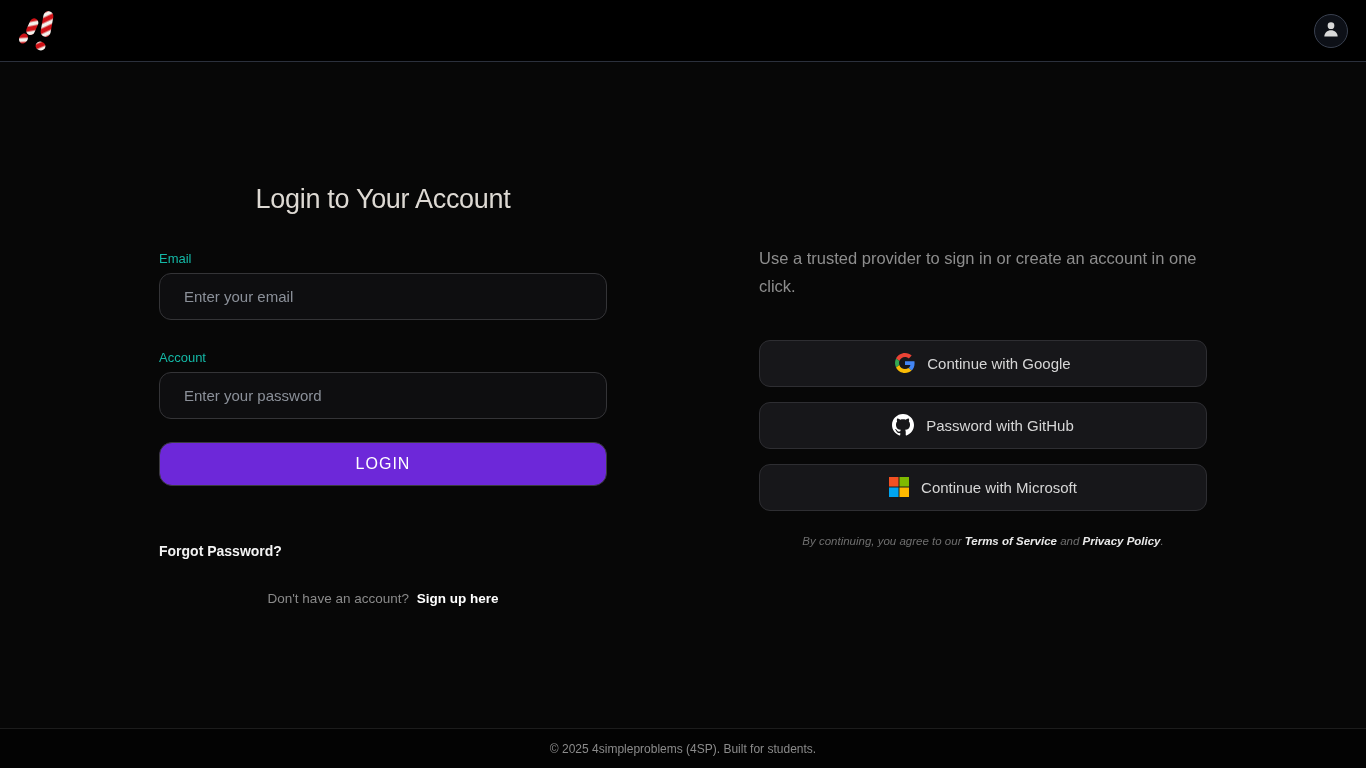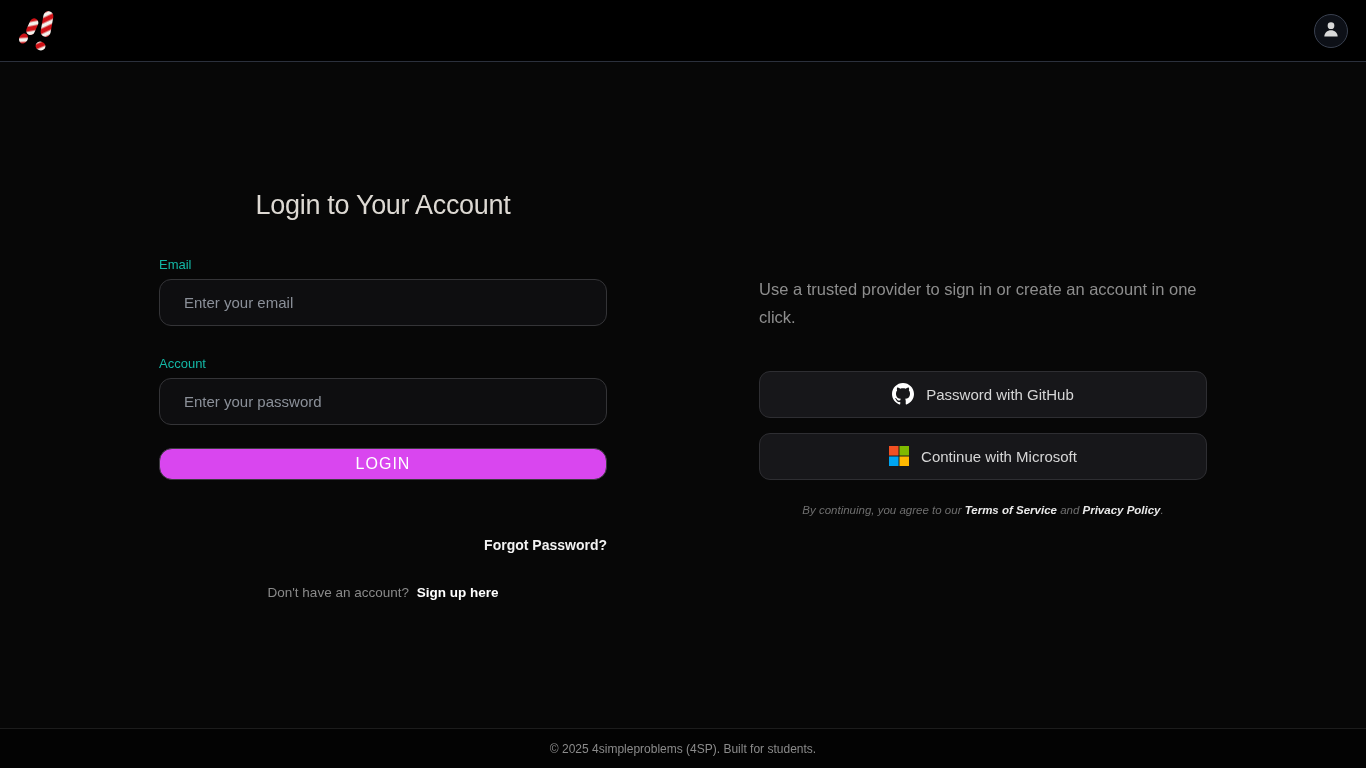--- a/index.html
+++ b/index.html
@@ -53,31 +53,31 @@
     padding:0 24px;
     font-size:15px;
     font-family:"Liberation Sans", sans-serif;
     color:#d8d8d8;
     outline:none;
   }
   .text-input::placeholder { color:#8b9099; }
   .field-group { margin-bottom:30px; }
   .field-group.last { margin-bottom:23px; }
   .login-btn {
-    width:100%; height:32px;
-    background:#d946ef;
+    width:100%; height:44px;
+    background:#6d28d9;
     border:1px solid #3b3b3f;
     border-radius:13px;
     color:#ffffff;
     font-size:16px;
     letter-spacing:1px;
     font-family:"Liberation Sans", sans-serif;
     cursor:pointer;
   }
-  .forgot-row { margin-top:56px; text-align:right; }
+  .forgot-row { margin-top:56px; text-align:left; }
   .forgot-link { color:#f3f3f3; font-size:14px; font-weight:700; text-decoration:none; cursor:pointer; }
   .signup-row { margin-top:31px; text-align:center; font-size:13.5px; color:#8a8a8a; }
   .signup-link { color:#ffffff; font-weight:700; text-decoration:none; cursor:pointer; margin-left:4px; }
 
   
   .providers-title {
     font-size:27px; font-weight:500; letter-spacing:-0.3px;
     color:#ddd9d3; text-align:center; margin-bottom:29px;
   }
   .providers-subtitle {
@@ -177,20 +177,31 @@
           <span>Don't have an account?</span>
           <a class="signup-link">Sign up here</a>
         </div>
       </div>
     </div>
 
     <div class="col">
       <div class="panel">
         <p class="providers-subtitle">Use a trusted provider to sign in or create an account in one click.</p>
 
+        <button class="provider-btn">
+          <span class="provider-icon">
+            <svg width="20" height="20" viewBox="0 0 48 48">
+              <path fill="#EA4335" d="M24 9.5c3.54 0 6.71 1.22 9.21 3.6l6.85-6.85C35.9 2.38 30.47 0 24 0 14.62 0 6.51 5.38 2.56 13.22l7.98 6.19C12.43 13.72 17.74 9.5 24 9.5z"></path>
+              <path fill="#4285F4" d="M46.98 24.55c0-1.57-.15-3.09-.38-4.55H24v9.02h12.94c-.58 2.96-2.26 5.48-4.78 7.18l7.73 6c4.51-4.18 7.09-10.36 7.09-17.65z"></path>
+              <path fill="#34A853" d="M10.53 28.59c-.48-1.45-.76-2.99-.76-4.59s.27-3.14.76-4.59l-7.98-6.19C.92 16.46 0 20.12 0 24c0 3.88.92 7.54 2.56 10.78l7.97-6.19z"></path>
+              <path fill="#FBBC05" d="M24 48c6.48 0 11.93-2.13 15.89-5.81l-7.73-6c-2.15 1.45-4.92 2.3-8.16 2.3-6.26 0-11.57-4.22-13.47-9.91l-7.98 6.19C6.51 42.62 14.62 48 24 48z"></path>
+            </svg>
+          </span>
+          <span>Continue with Google</span>
+        </button>
 
         <button class="provider-btn">
           <span class="provider-icon">
             <svg width="22" height="22" viewBox="0 0 24 24" fill="#ffffff">
               <path d="M12 0C5.37 0 0 5.37 0 12c0 5.3 3.438 9.8 8.205 11.387.6.113.82-.258.82-.577 0-.285-.01-1.04-.015-2.04-3.338.724-4.042-1.61-4.042-1.61-.546-1.387-1.333-1.756-1.333-1.756-1.09-.745.082-.73.082-.73 1.205.085 1.838 1.238 1.838 1.238 1.07 1.834 2.807 1.304 3.492.997.108-.775.418-1.305.762-1.605-2.665-.3-5.466-1.332-5.466-5.93 0-1.31.468-2.38 1.236-3.22-.124-.303-.536-1.524.117-3.176 0 0 1.008-.322 3.3 1.23.957-.266 1.983-.4 3.003-.404 1.02.005 2.047.138 3.006.404 2.29-1.552 3.297-1.23 3.297-1.23.655 1.652.243 2.873.12 3.176.77.84 1.234 1.91 1.234 3.22 0 4.61-2.806 5.625-5.478 5.92.43.37.814 1.102.814 2.222 0 1.605-.015 2.898-.015 3.293 0 .32.216.695.825.576C20.565 21.796 24 17.298 24 12c0-6.63-5.373-12-12-12z"></path>
             </svg>
           </span>
           <span>Password with GitHub</span>
         </button>
 

